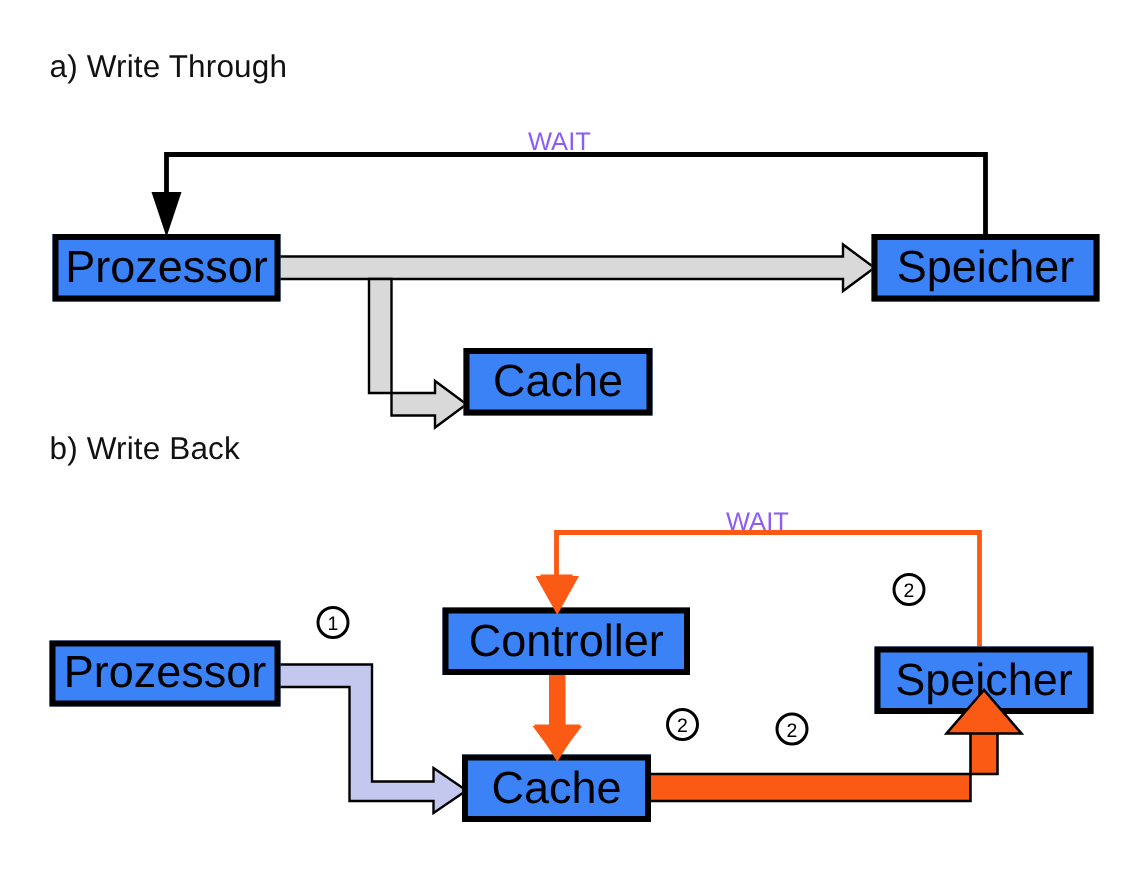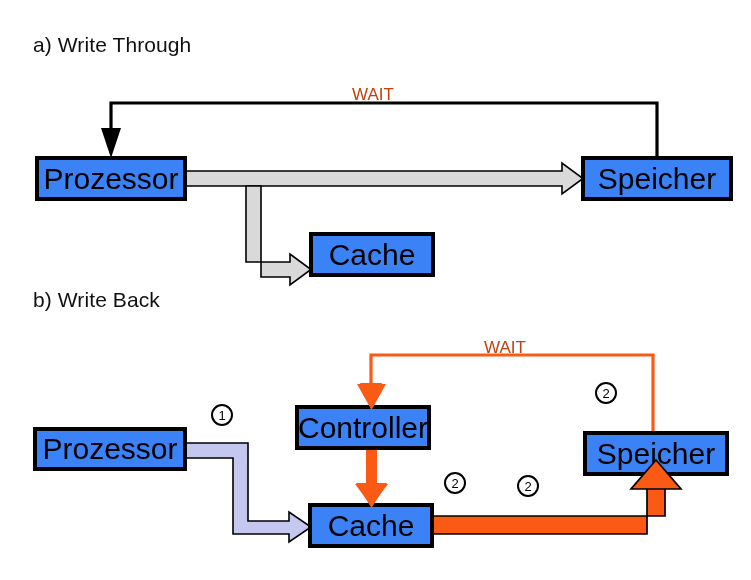--- a/index.html
+++ b/index.html
@@ -31,29 +31,29 @@
     color:#000;
     white-space:nowrap;
     z-index:5;
   }
   
   #a-proz  {left:35px; top:156px; width:152px; height:45px;}
   #a-cache {left:309px;top:232px; width:126px; height:45px;}
   #a-speich{left:581px;top:156px; width:152px; height:45px;}
   
   #b-proz  {left:33px; top:427px; width:154px; height:44px;}
-  #b-ctrl  {left:295px;top:405px; width:136px; height:45px;}
+  #b-ctrl  {left:295px;top:405px; width:165px; height:45px;}
   #b-cache {left:308px;top:503px; width:126px; height:45px;}
   #b-speich{left:583px;top:431px; width:146px; height:45px;}
 
   .wait-label{
     position:absolute;
     font-size:17px;
     font-family:"Liberation Sans", sans-serif;
-    color:#c2410c;
+    color:#8b5cf6;
     white-space:nowrap;
     z-index:6;
   }
   #wait-a{left:352px;top:85px;}
   #wait-b{left:484px;top:338px;}
 
   .circnum{
     position:absolute;
     width:22px;height:22px;
     border:2.6px solid #000;

